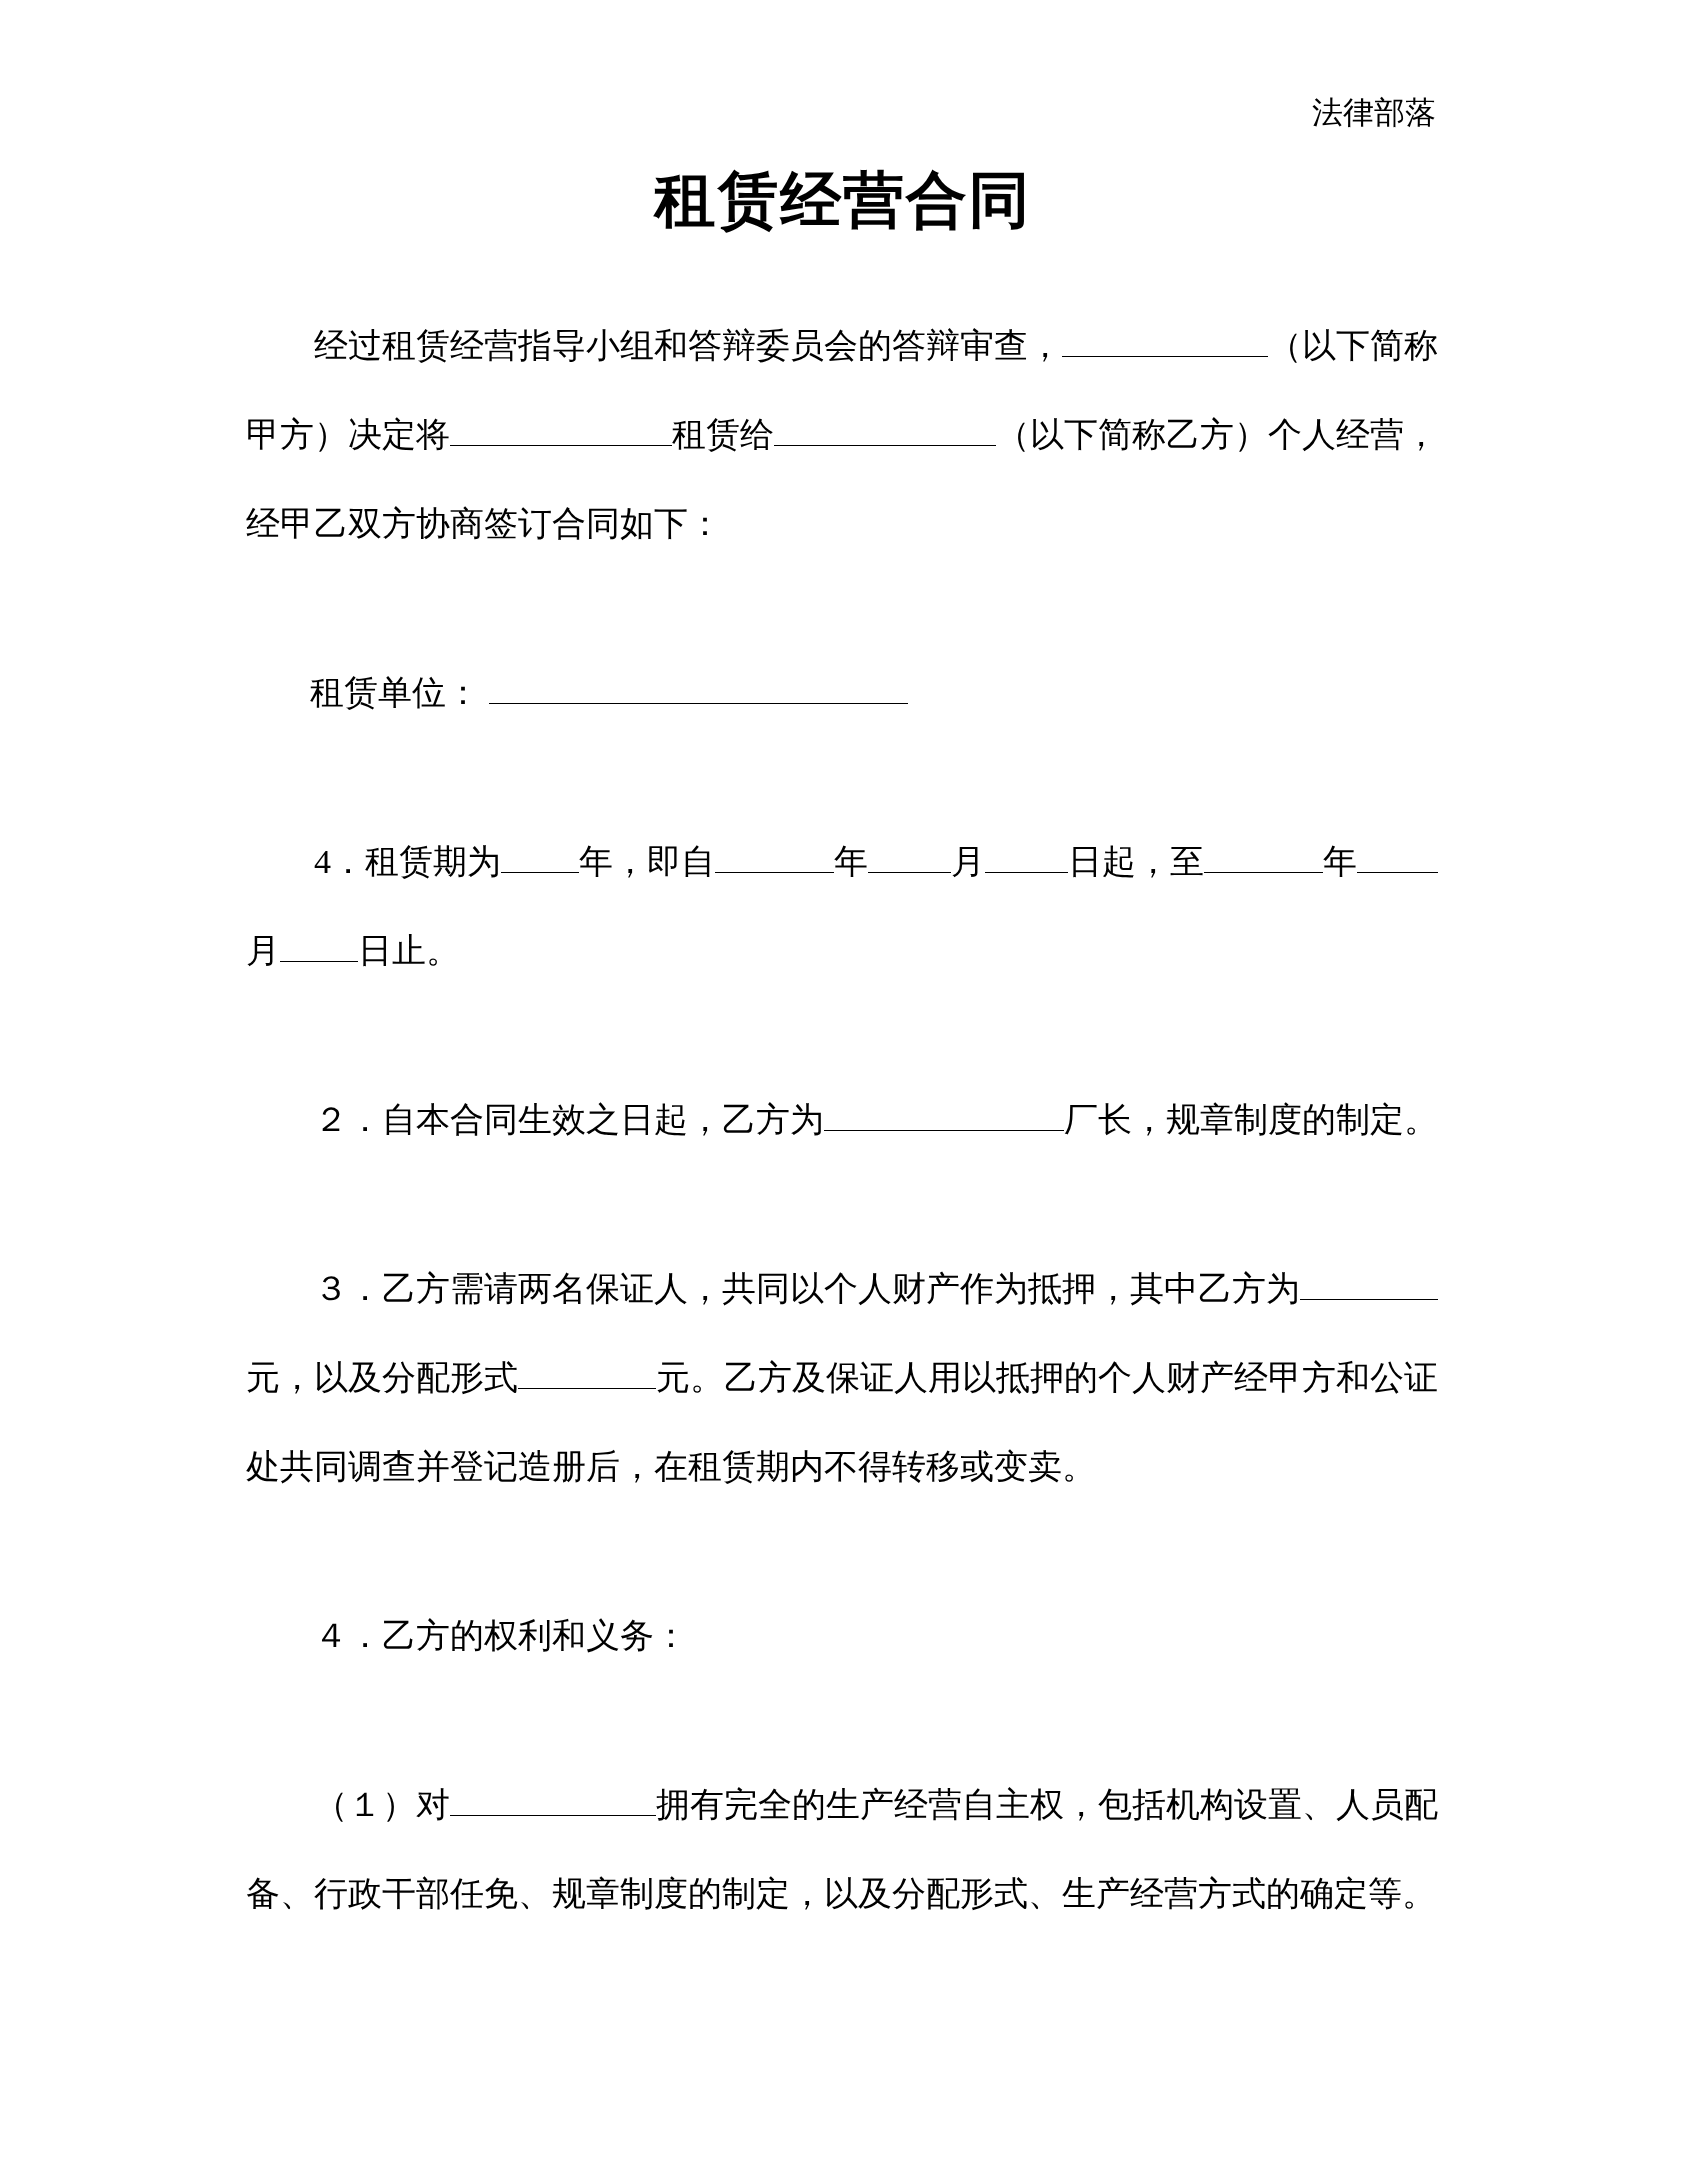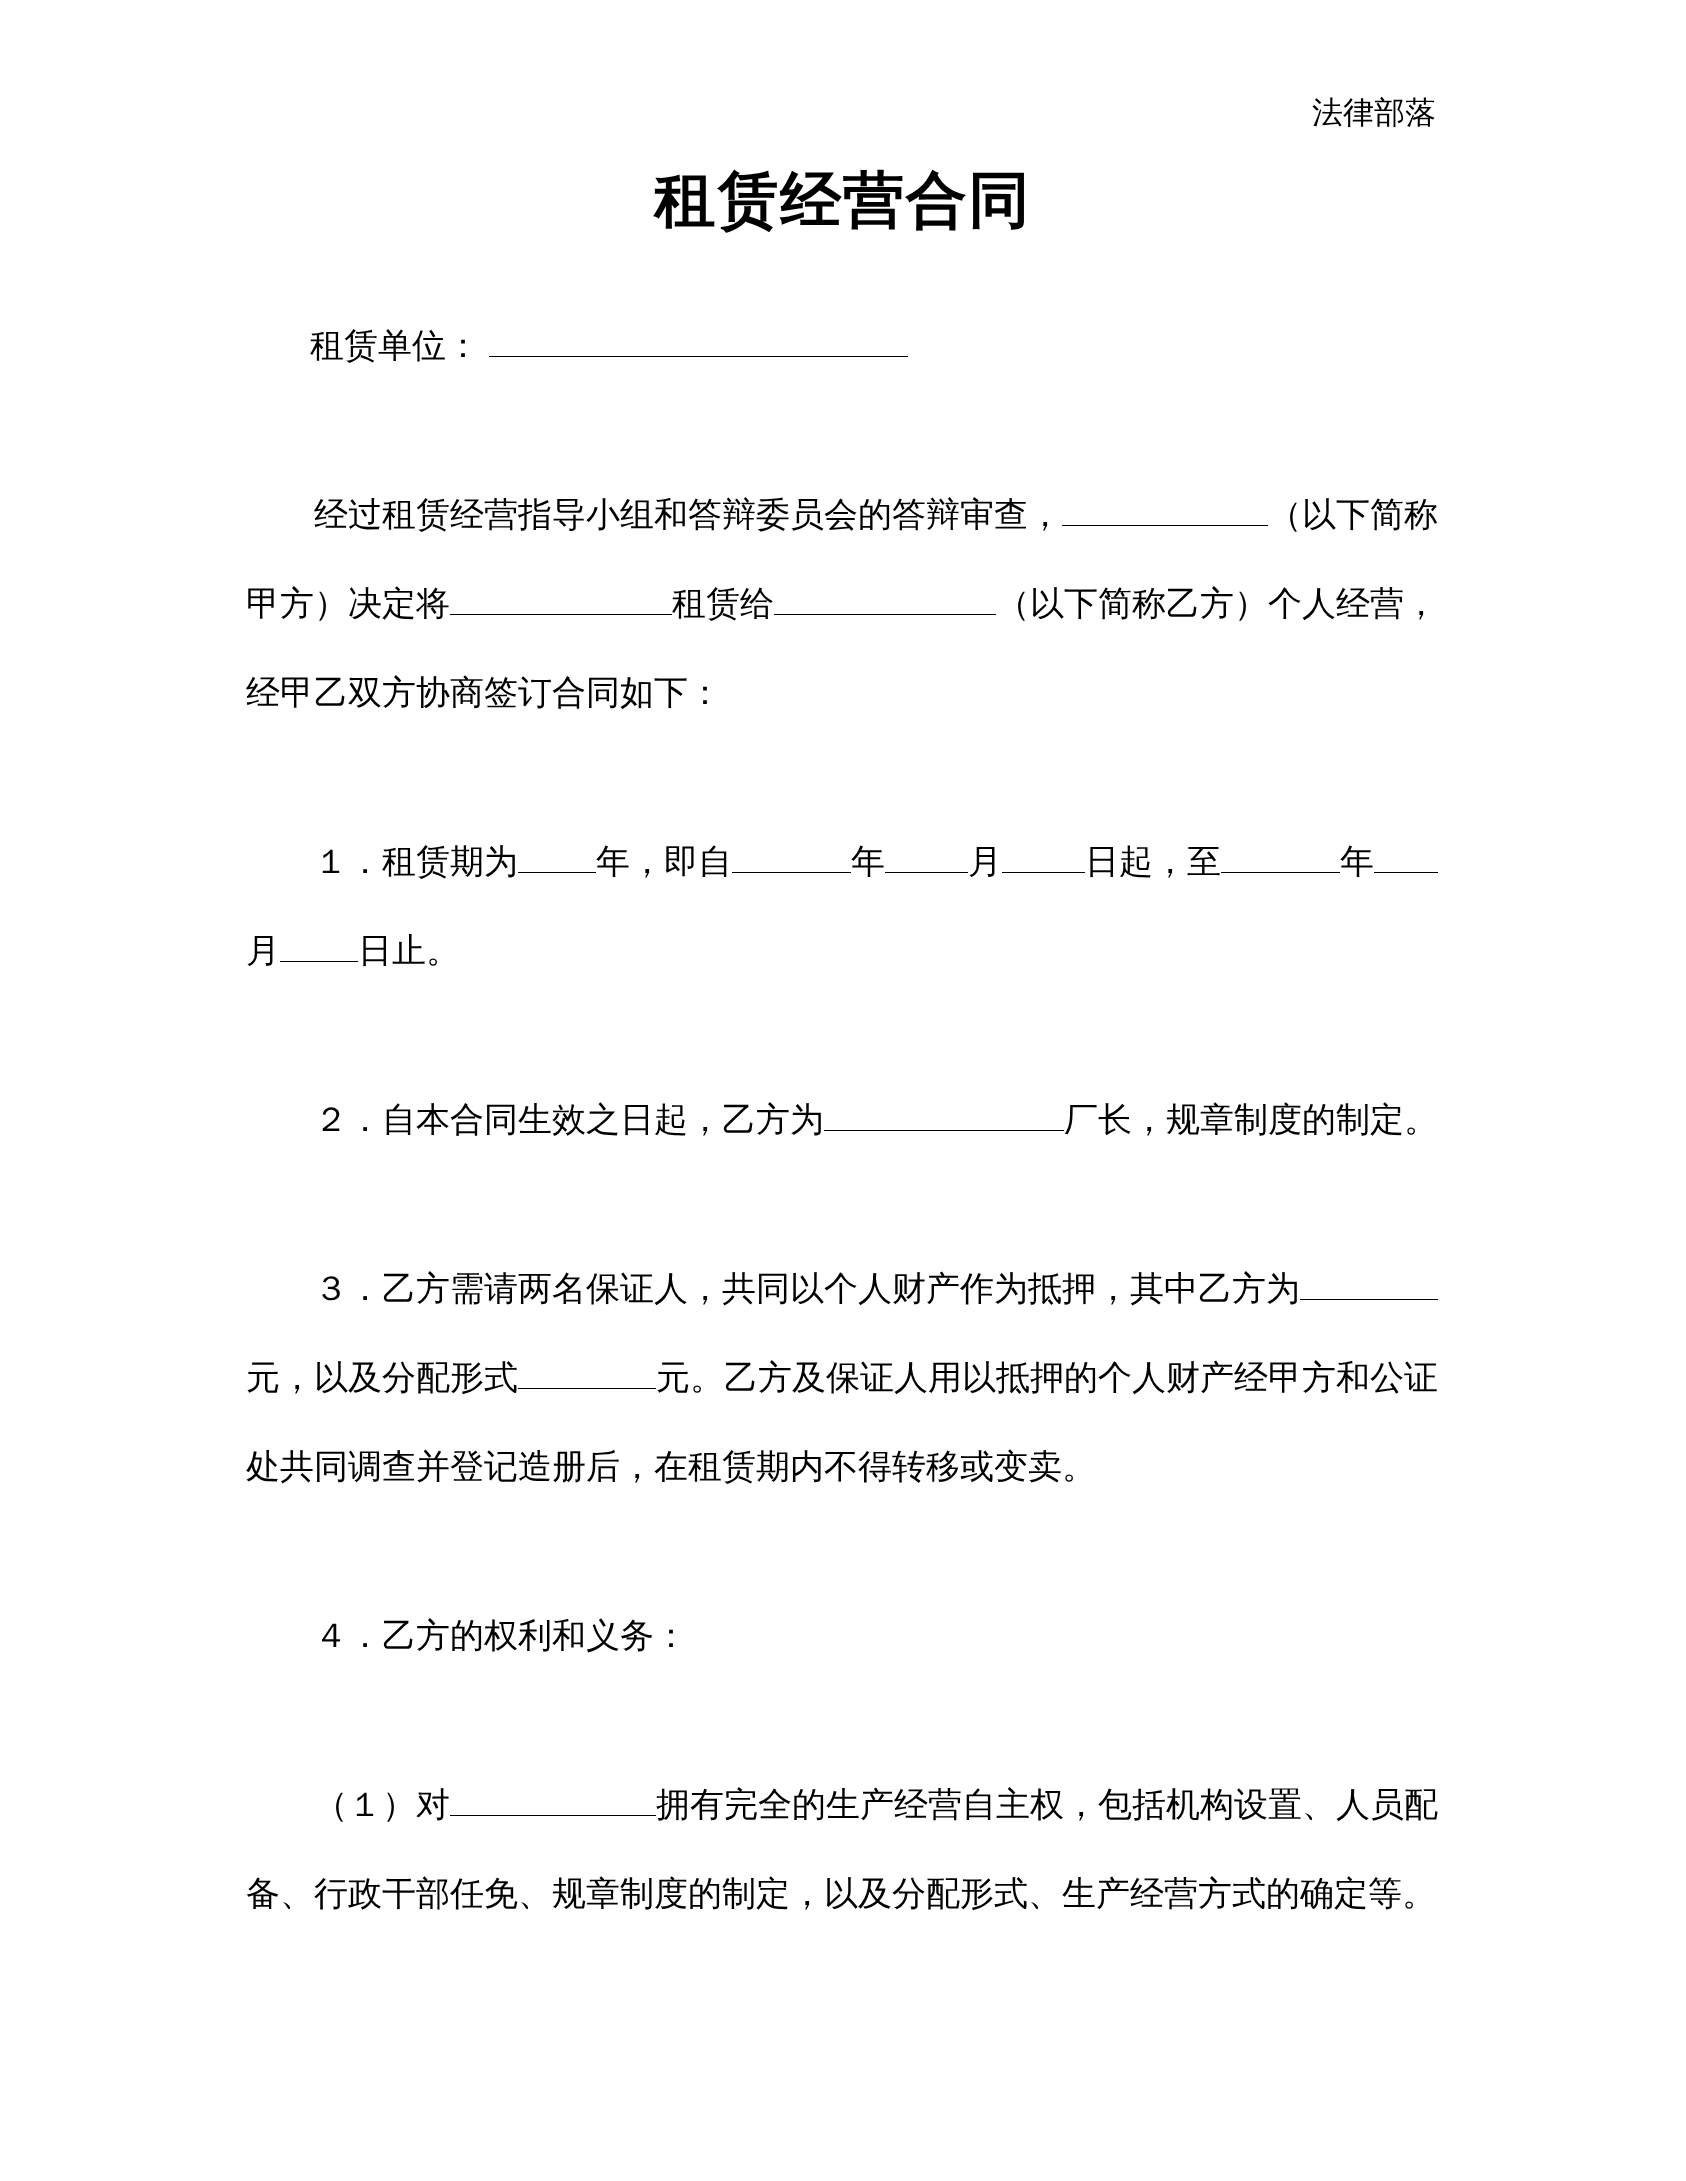--- a/index.html
+++ b/index.html
@@ -56,47 +56,47 @@
 <body>
 
 <div class="page">
   <div class="watermark">法律部落</div>
 
   <div class="doc-title">租赁经营合同</div>
 
   <div class="content">
       <div class="block">
         <div class="line">
-          <span class="sp" style="width: 64px;"></span>
-          <span class="seg">租赁单位： </span>
-          <span class="blank" style="width: 419px; border-bottom-color: rgb(0, 0, 0);"></span>
-        </div>
-      </div>
-      <div class="block">
-        <div class="line">
           <span class="sp" style="width: 68px;"></span>
           <span class="seg">经过租赁经营指导小组和答辩委员会的答辩审查，</span>
           <span class="blank grow" style="border-bottom-color: rgb(0, 0, 0);"></span>
           <span class="seg">（以下简称</span>
         </div>
         <div class="line">
           <span class="seg">甲方）决定将</span>
           <span class="blank grow" style="border-bottom-color: rgb(0, 0, 0);"></span>
           <span class="seg">租赁给</span>
           <span class="blank grow" style="border-bottom-color: rgb(0, 0, 0);"></span>
           <span class="seg">（以下简称乙方）个人经营，</span>
         </div>
         <div class="line">
           <span class="seg">经甲乙双方协商签订合同如下：</span>
         </div>
       </div>
       <div class="block">
         <div class="line">
+          <span class="sp" style="width: 64px;"></span>
+          <span class="seg">租赁单位： </span>
+          <span class="blank" style="width: 419px; border-bottom-color: rgb(0, 0, 0);"></span>
+        </div>
+      </div>
+      <div class="block">
+        <div class="line">
           <span class="sp" style="width: 68px;"></span>
-          <span class="seg">１．租赁期为</span>
+          <span class="seg">4．租赁期为</span>
           <span class="blank" style="width: 78px; border-bottom-color: rgb(0, 0, 0);"></span>
           <span class="seg">年，即自</span>
           <span class="blank" style="width: 119px; border-bottom-color: rgb(0, 0, 0);"></span>
           <span class="seg">年</span>
           <span class="blank" style="width: 83px; border-bottom-color: rgb(0, 0, 0);"></span>
           <span class="seg">月</span>
           <span class="blank" style="width: 83px; border-bottom-color: rgb(0, 0, 0);"></span>
           <span class="seg">日起，至</span>
           <span class="blank" style="width: 119px; border-bottom-color: rgb(0, 0, 0);"></span>
           <span class="seg">年</span>

